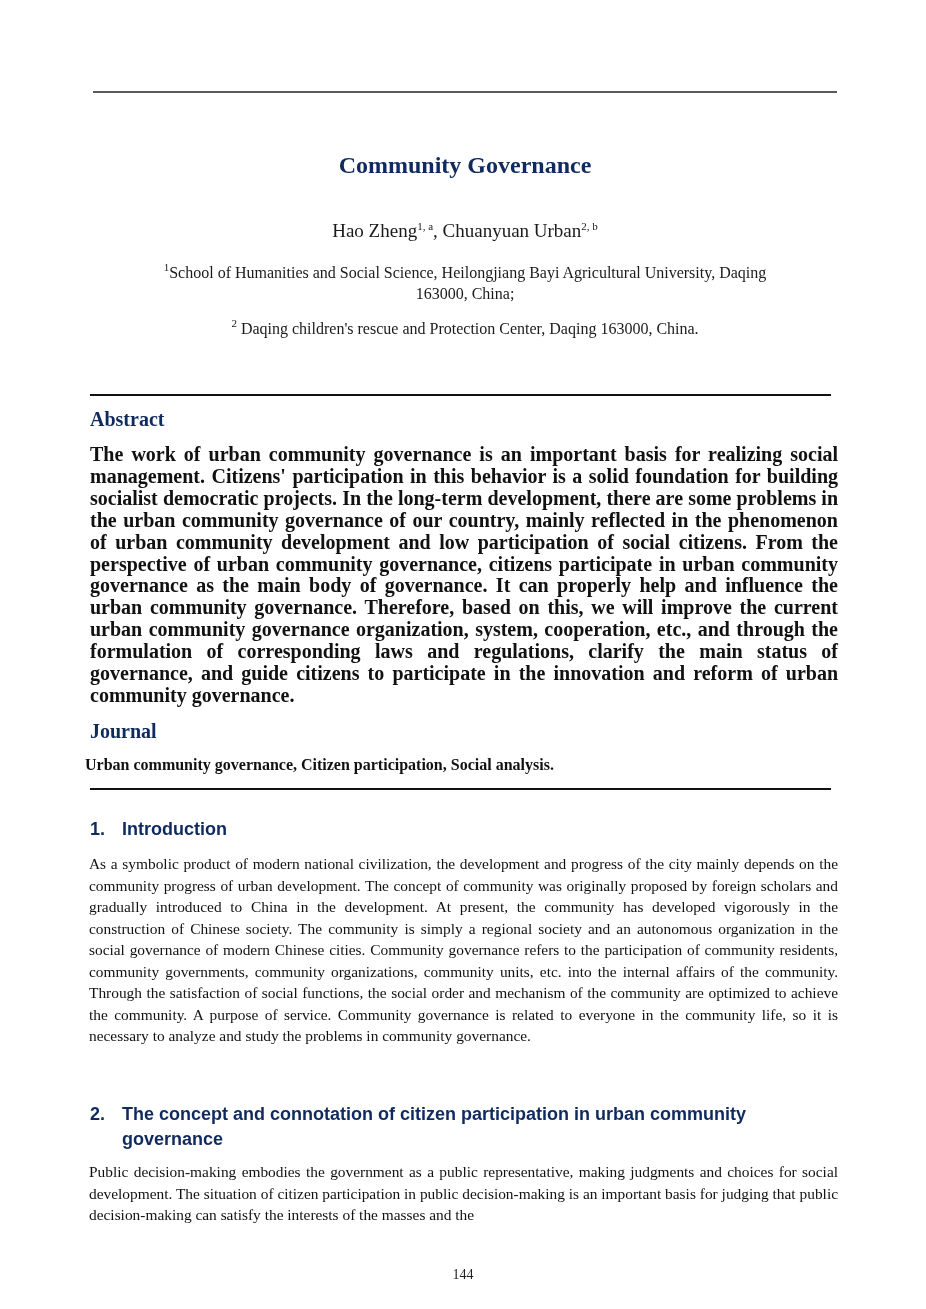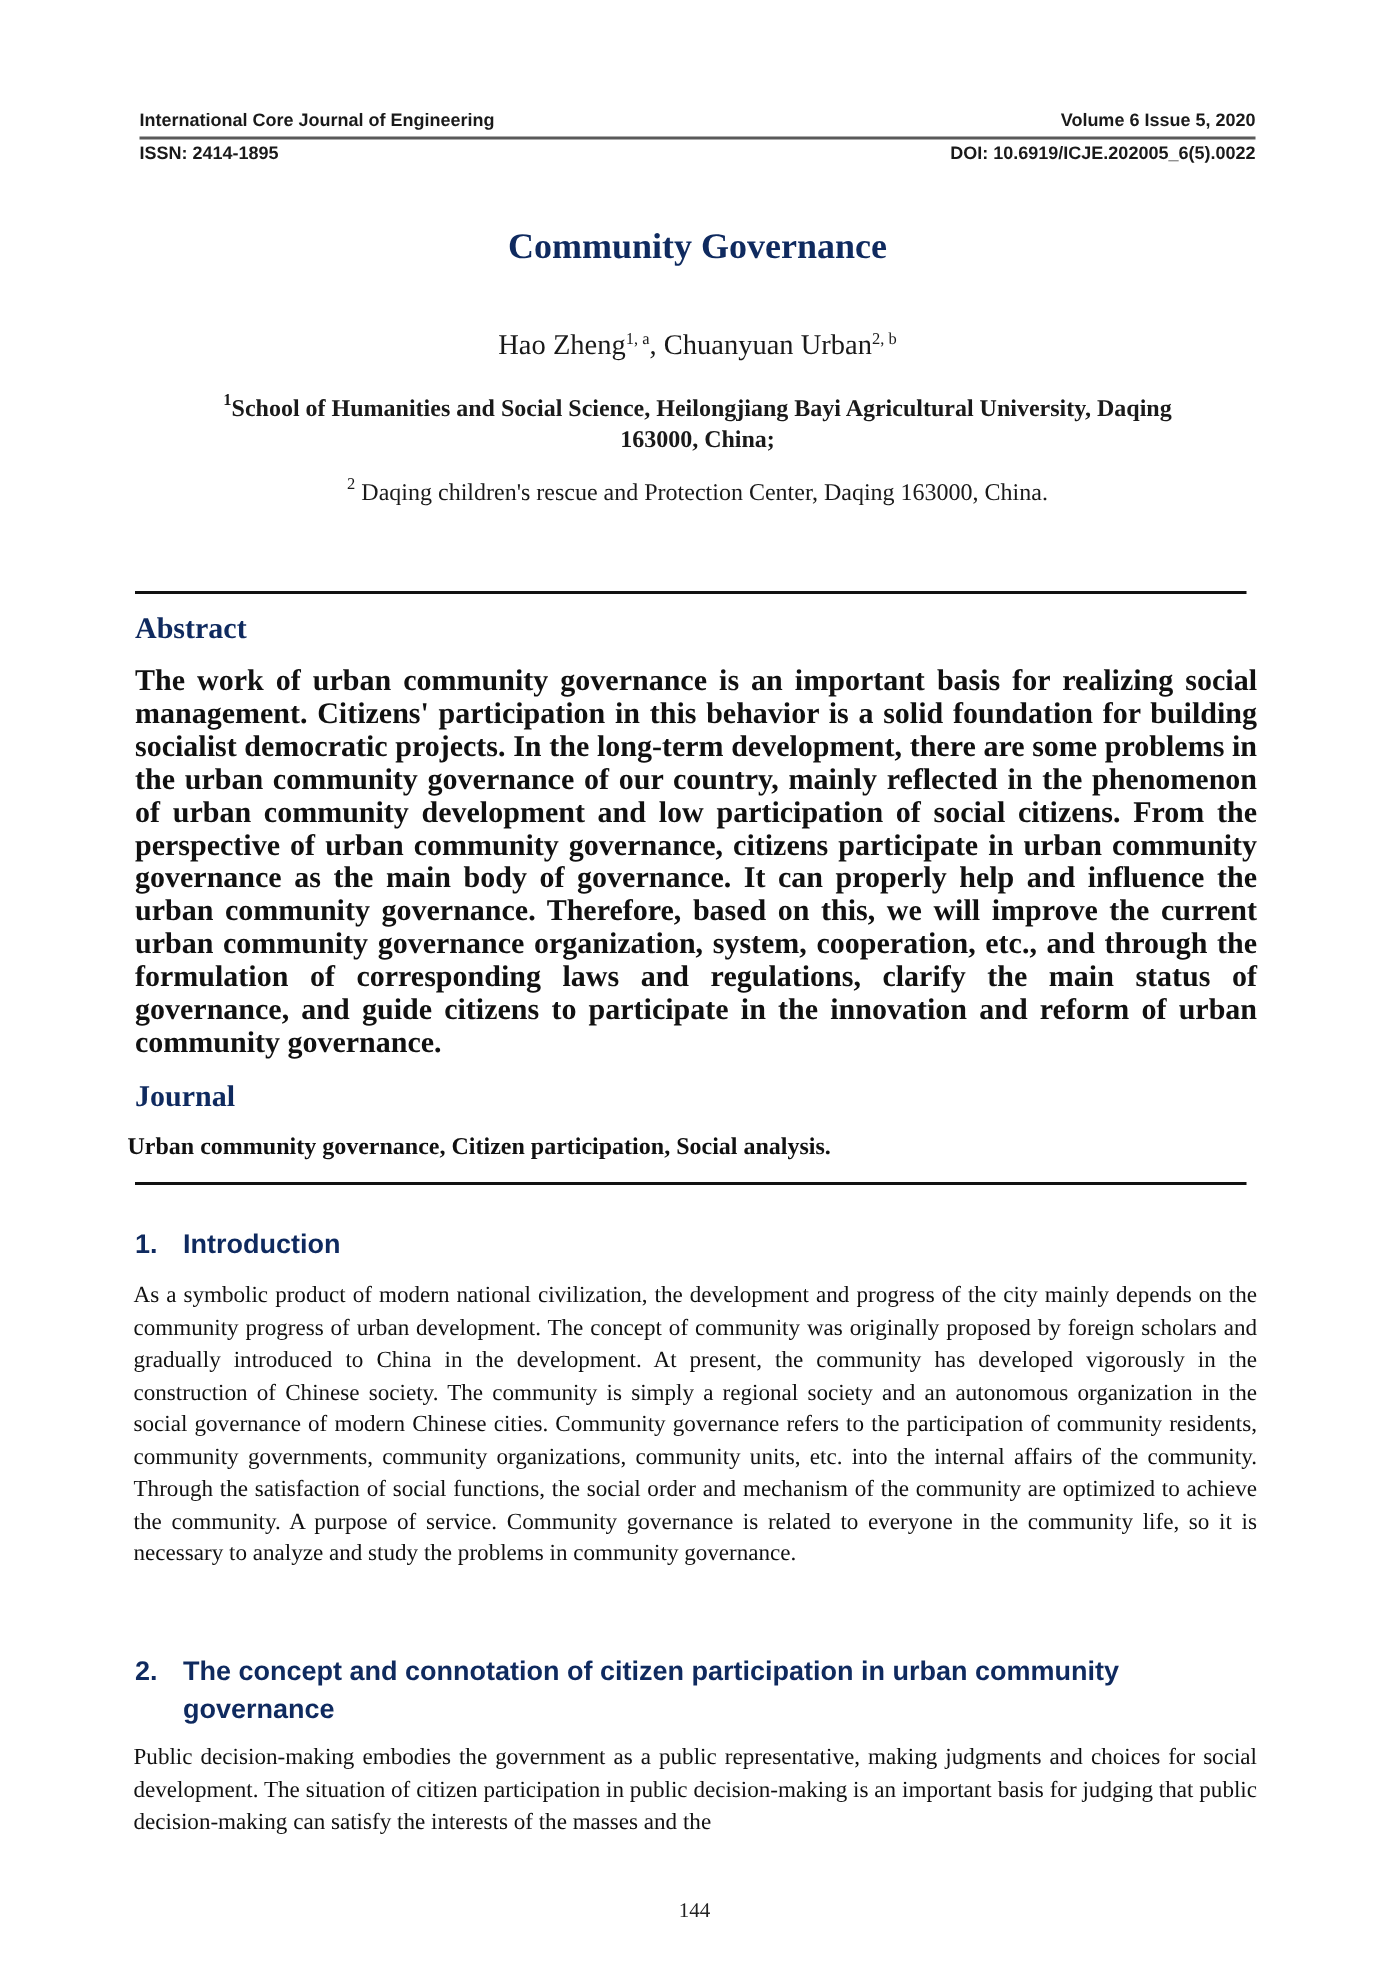--- a/index.html
+++ b/index.html
@@ -68,21 +68,21 @@
     .affil {
       position: absolute;
       left: 93px;
       width: 744px;
       text-align: center;
       font-family: "Liberation Serif", serif;
       font-size: 16px;
       line-height: 21px;
       color: #1a1a1a;
     }
-    .affil-1 { top: 257px; font-weight: bold; }
+    .affil-1 { top: 257px; }
     .affil-2 { top: 313px; }
     .emails {
       position: absolute;
       left: 93px;
       top: 344px;
       width: 744px;
       text-align: center;
       font-family: "Liberation Serif", serif;
       font-size: 16px;
       color: #1a1a1a;
@@ -164,29 +164,21 @@
       font-size: 14px;
       color: #222222;
       margin-top: 11px;
     }
   </style>
 </head>
 <body>
 
 <div class="page">
 
-  <div class="running-header rh-top">
-    <span>International Core Journal of Engineering</span>
-    <span>Volume 6 Issue 5, 2020</span>
-  </div>
   <div class="rh-rule"></div>
-  <div class="running-header rh-bottom">
-    <span>ISSN: 2414-1895</span>
-    <span>DOI: 10.6919/ICJE.202005_6(5).0022</span>
-  </div>
 
   <div class="title">
     <div>Community Governance</div>
   </div>
 
   <div class="authors">
     <span>Hao Zheng</span><sup>1, a</sup><span>, </span><span>Chuanyuan Urban</span><sup>2, b</sup>
   </div>
 
   <div class="affil affil-1">

